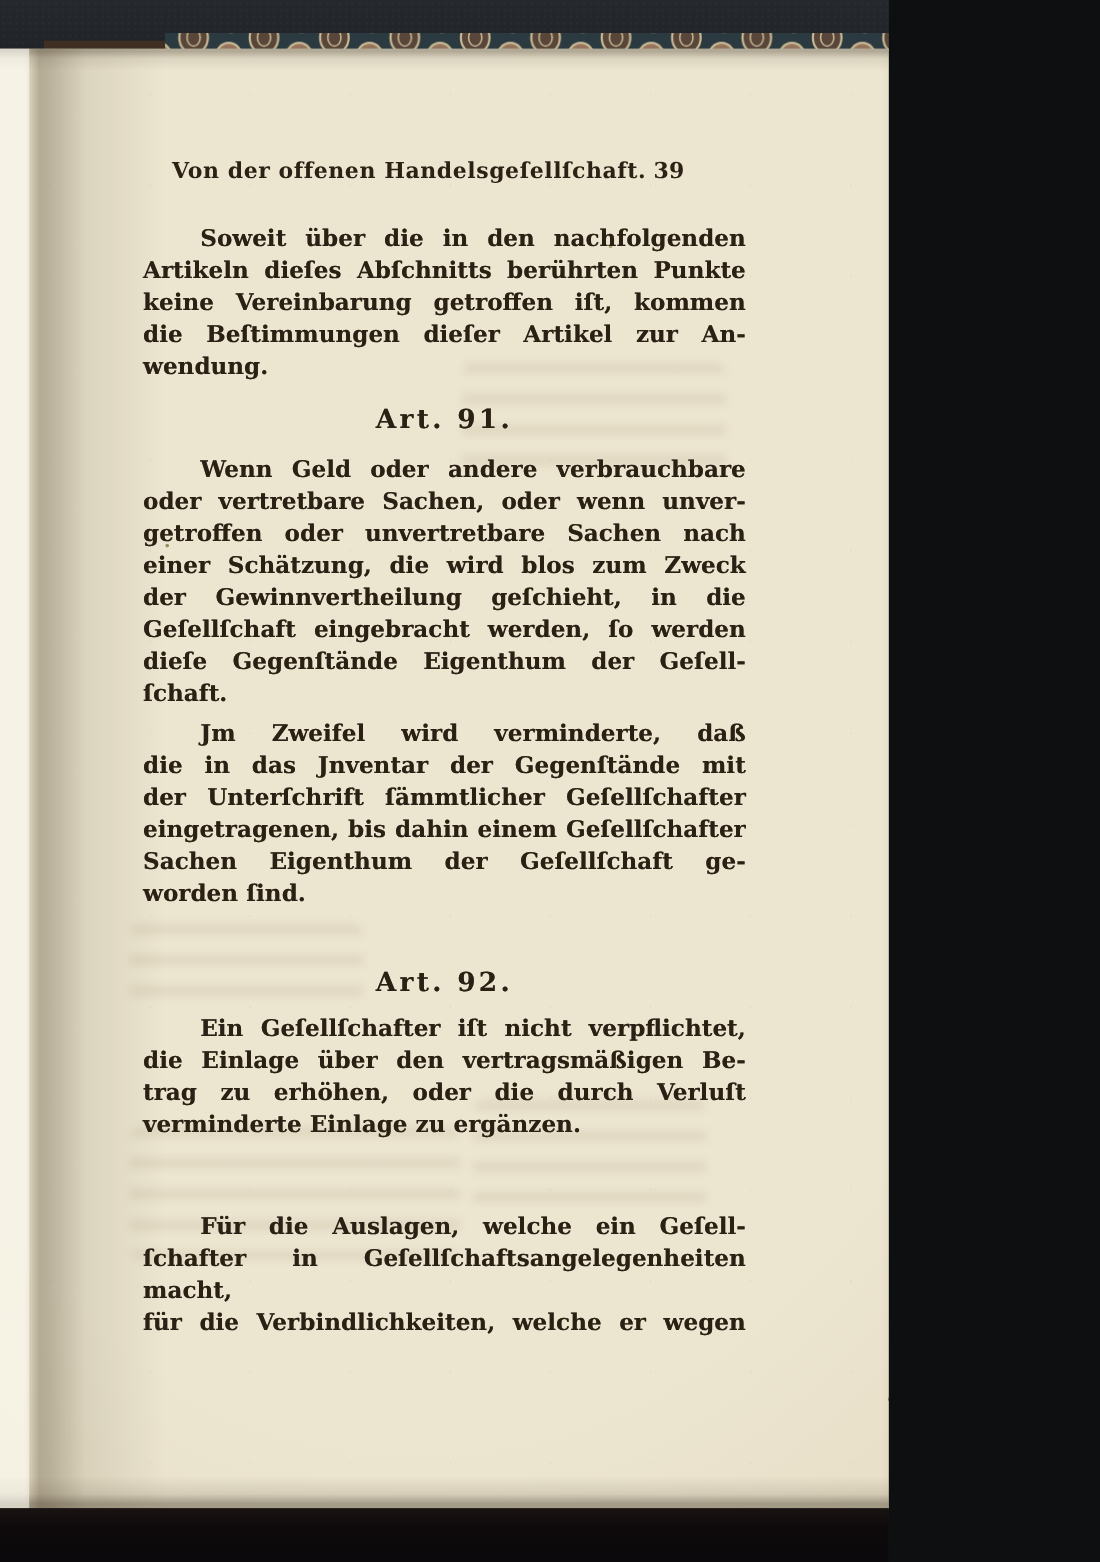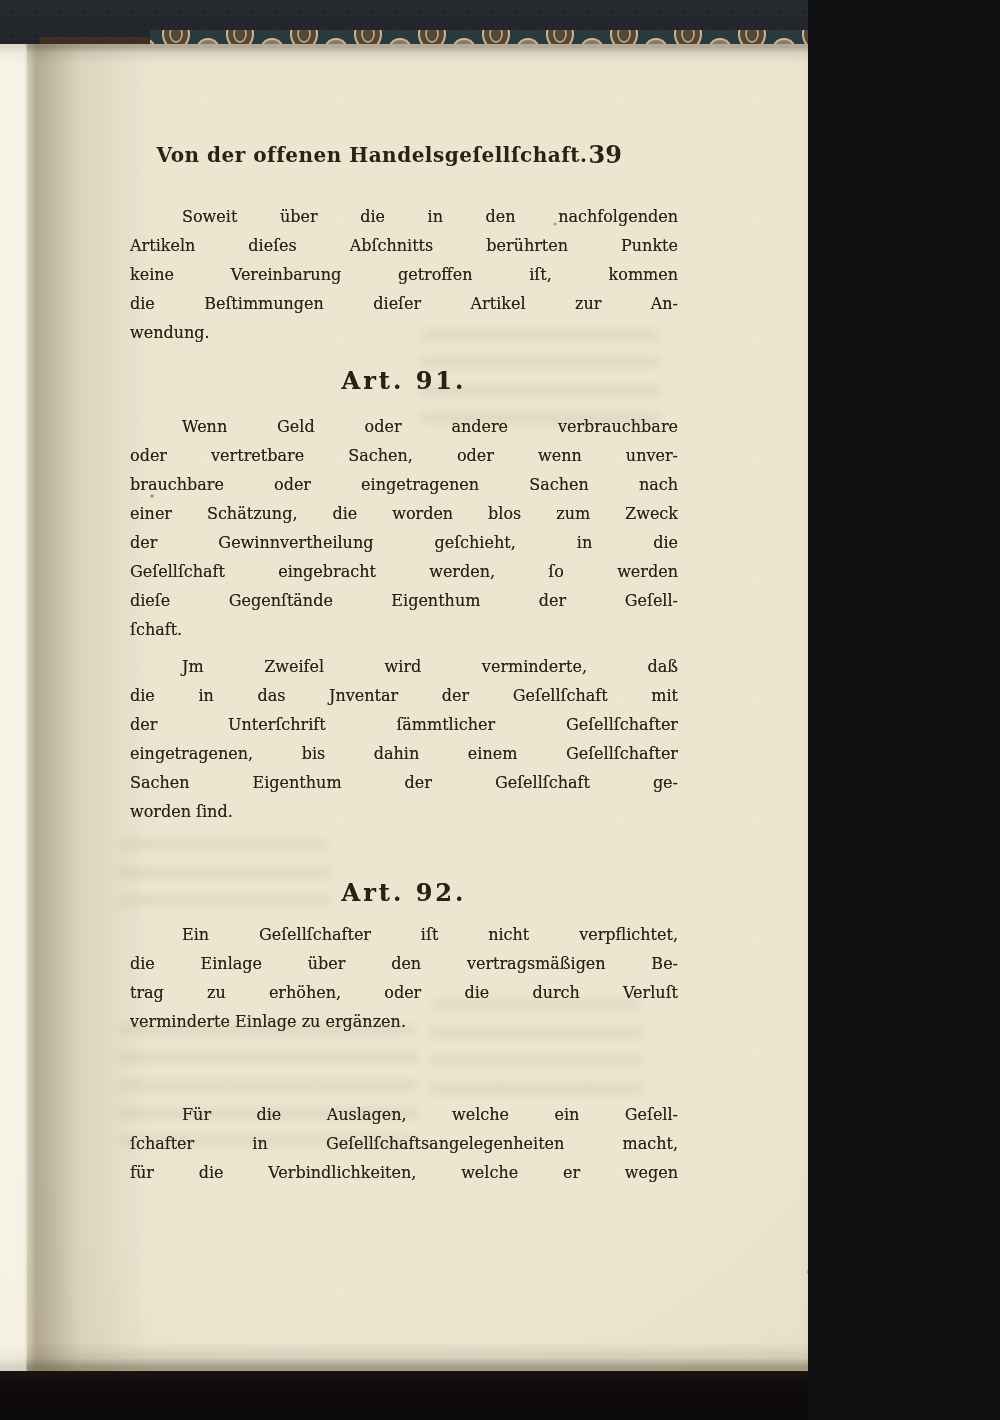--- a/index.html
+++ b/index.html
@@ -37,22 +37,22 @@
           linear-gradient(90deg, transparent 22px, rgba(75,62,38,0.34) 36px, rgba(75,62,38,0.30) 46px, rgba(75,62,38,0.10) 78px, transparent 150px),
           linear-gradient(270deg, rgba(70,60,45,0.30) 0 3px, rgba(70,60,45,0.12) 16px, transparent 46px),
           linear-gradient(180deg, rgba(70,60,45,0.35) 0 3px, rgba(70,60,45,0.10) 9px, transparent 20px),
           linear-gradient(0deg, rgba(60,50,35,0.40) 0 5px, rgba(60,50,35,0.12) 14px, transparent 30px);}
   .smudge{position:absolute;pointer-events:none;border-radius:10px;opacity:.5;filter:blur(4px);
         background:repeating-linear-gradient(180deg, rgba(122,100,58,0.22) 0 9px, rgba(0,0,0,0) 9px 28px);}
   .col{position:absolute;left:130px;width:548px;}
   .runhead-wrap{top:99px;height:26px;}
   .runhead{position:absolute;left:calc(50% - 32px);transform:translateX(-50%);
         font-weight:bold;font-size:20px;line-height:24px;letter-spacing:0.5px;color:#2c2114;white-space:nowrap;}
-  .pagenum{position:absolute;right:56px;top:0;font-weight:bold;font-size:24px;line-height:24px;color:#2c2114;}
-  .ln{font-weight:normal;font-size:16px;line-height:29px;color:#2a2014;
+  .pagenum{position:absolute;right:56px;top:0;font-weight:bold;font-size:20px;line-height:24px;color:#2c2114;}
+  .ln{font-weight:bold;font-size:21px;line-height:29px;color:#2a2014;
       text-align:justify;text-align-last:justify;text-shadow:0 0 .5px rgba(42,32,20,.55);}
   .ln.first{text-indent:52px;}
   .ln.last{text-align:center;text-align-last:left;}
   .artHead{font-weight:bold;font-size:24px;line-height:26px;letter-spacing:3px;
       text-align:center;color:#2a2014;text-shadow:0 0 .5px rgba(42,32,20,.55);}
 </style>
 </head>
 <body>
 
 <div class="scene">
@@ -111,31 +111,31 @@
       <div class="ln">keine Vereinbarung getroffen iſt, kommen</div>
       <div class="ln">die Beſtimmungen dieſer Artikel zur An-</div>
       <div class="ln last">wendung.</div>
     </section>
 
     <div class="col artHead" style="position:absolute;top:324px;">Art. 91.</div>
 
     <section class="col" style="position:absolute;top:368px;">
       <div class="ln first">Wenn Geld oder andere verbrauchbare</div>
       <div class="ln">oder vertretbare Sachen, oder wenn unver-</div>
-      <div class="ln">brauchbare oder eingetragenen Sachen nach</div>
-      <div class="ln">einer Schätzung, die worden blos zum Zweck</div>
+      <div class="ln">getroffen oder unvertretbare Sachen nach</div>
+      <div class="ln">einer Schätzung, die wird blos zum Zweck</div>
       <div class="ln">der Gewinnvertheilung geſchieht, in die</div>
       <div class="ln">Geſellſchaft eingebracht werden, ſo werden</div>
       <div class="ln">dieſe Gegenſtände Eigenthum der Geſell-</div>
       <div class="ln last">ſchaft.</div>
     </section>
 
     <section class="col" style="position:absolute;top:608px;">
       <div class="ln first">Jm Zweifel wird verminderte, daß</div>
-      <div class="ln">die in das Jnventar der Geſellſchaft mit</div>
+      <div class="ln">die in das Jnventar der Gegenſtände mit</div>
       <div class="ln">der Unterſchrift ſämmtlicher Geſellſchafter</div>
       <div class="ln">eingetragenen, bis dahin einem Geſellſchafter</div>
       <div class="ln">Sachen Eigenthum der Geſellſchaft ge-</div>
       <div class="ln last">worden ſind.</div>
     </section>
 
     <div class="col artHead" style="position:absolute;top:836px;">Art. 92.</div>
 
     <section class="col" style="position:absolute;top:876px;">
       <div class="ln first">Ein Geſellſchafter iſt nicht verpflichtet,</div>

